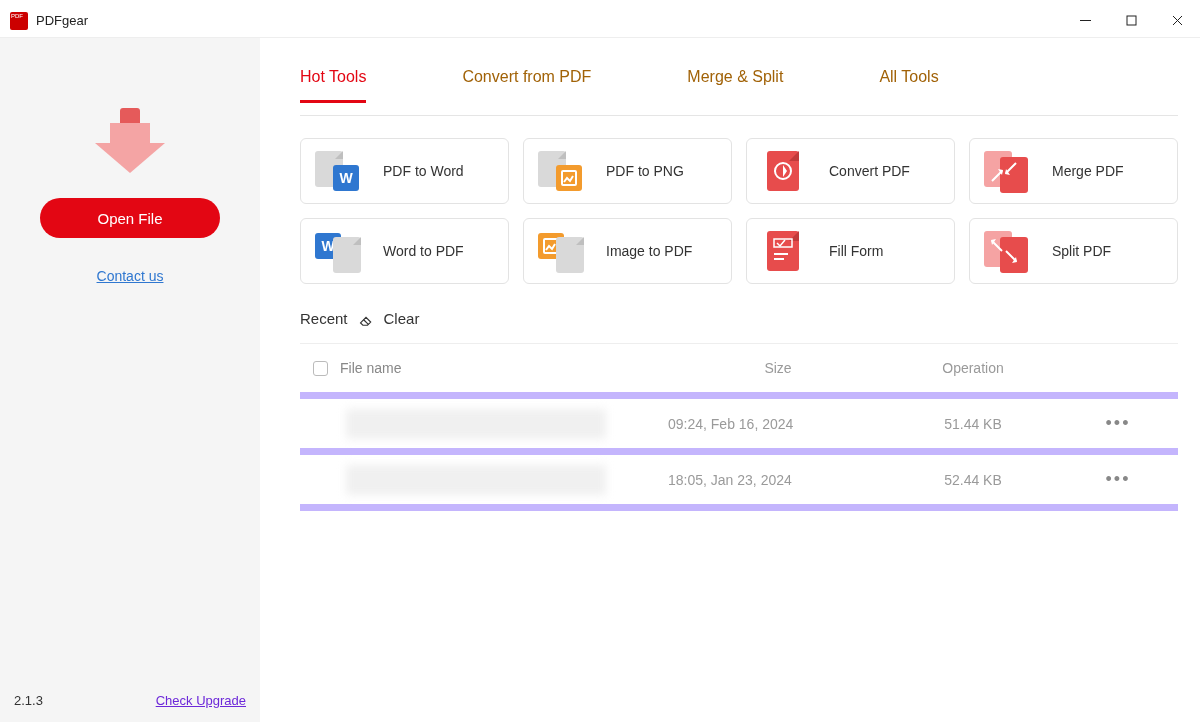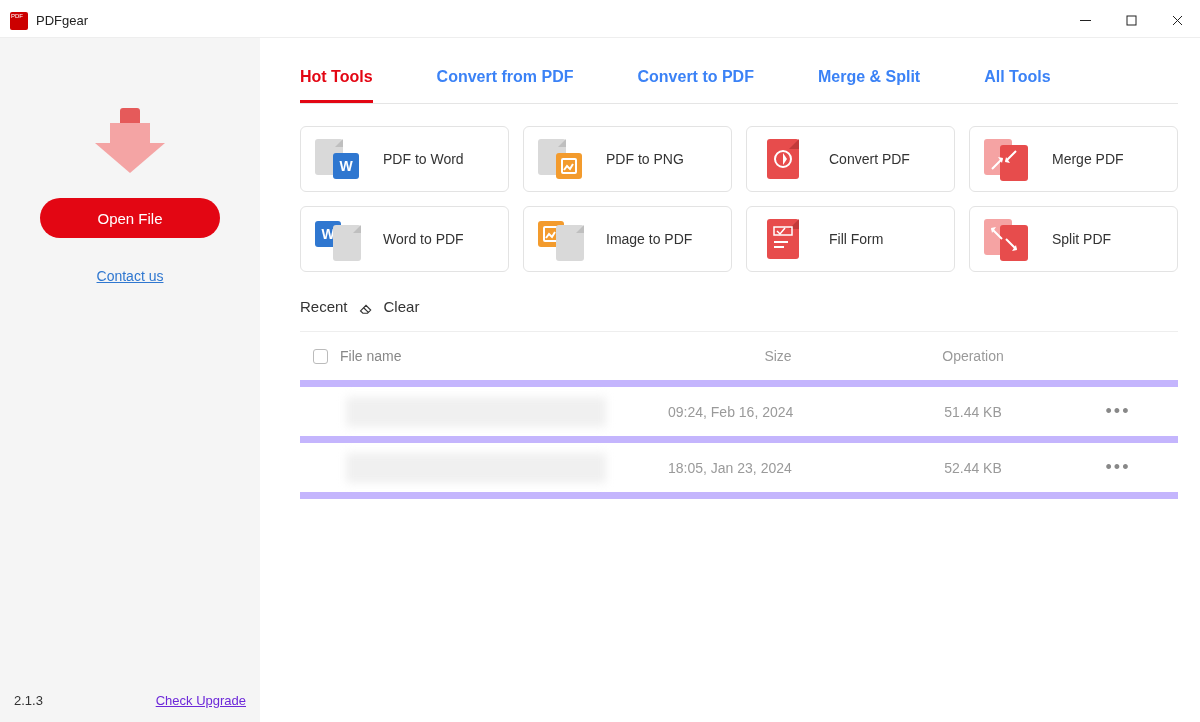--- a/index.html
+++ b/index.html
@@ -84,25 +84,25 @@
     display: flex; justify-content: space-between;
     font-size: 13px;
   }
   .upgrade-link { color: #6d28d9; text-decoration: underline; cursor: pointer; }
 
   .main {
     flex: 1;
     padding: 30px 22px 0 40px;
   }
 
-  .tabs { display: flex; gap: 64px; border-bottom: 1px solid #e5e5e5; padding-bottom:0;font-weight:bold; }
+  .tabs { display: flex; gap: 96px; border-bottom: 1px solid #e5e5e5; padding-bottom:12px; }
   .tab {
     padding-bottom: 14px;
     font-size: 16px;
-    color: #3b82f6;
+    color: #a16207;
     cursor: pointer;
     border-bottom: 3px solid transparent;
   }
   .tab.active { color: #e30613; border-bottom-color: #e30613; }
 
   .tool-grid {
     display: grid;
     grid-template-columns: repeat(4, 1fr);
     gap: 14px;
     margin-top: 22px;
@@ -190,21 +190,20 @@
       <span>2.1.3</span>
       <a class="upgrade-link">Check Upgrade</a>
     </div>
   </div>
 
   <div class="main">
 
     <div class="tabs">
       <div class="tab active">Hot Tools</div>
       <div class="tab">Convert from PDF</div>
-      <div class="tab">Convert to PDF</div>
       <div class="tab">Merge &amp; Split</div>
       <div class="tab">All Tools</div>
     </div>
 
     <div class="tool-grid">
 
       <div class="tool-card">
         <div class="tool-icon">
           <div class="page-gray" style="left:2px; top:0;"></div>
           <div class="sq-blue" style="left:20px; top:14px;">W</div>

